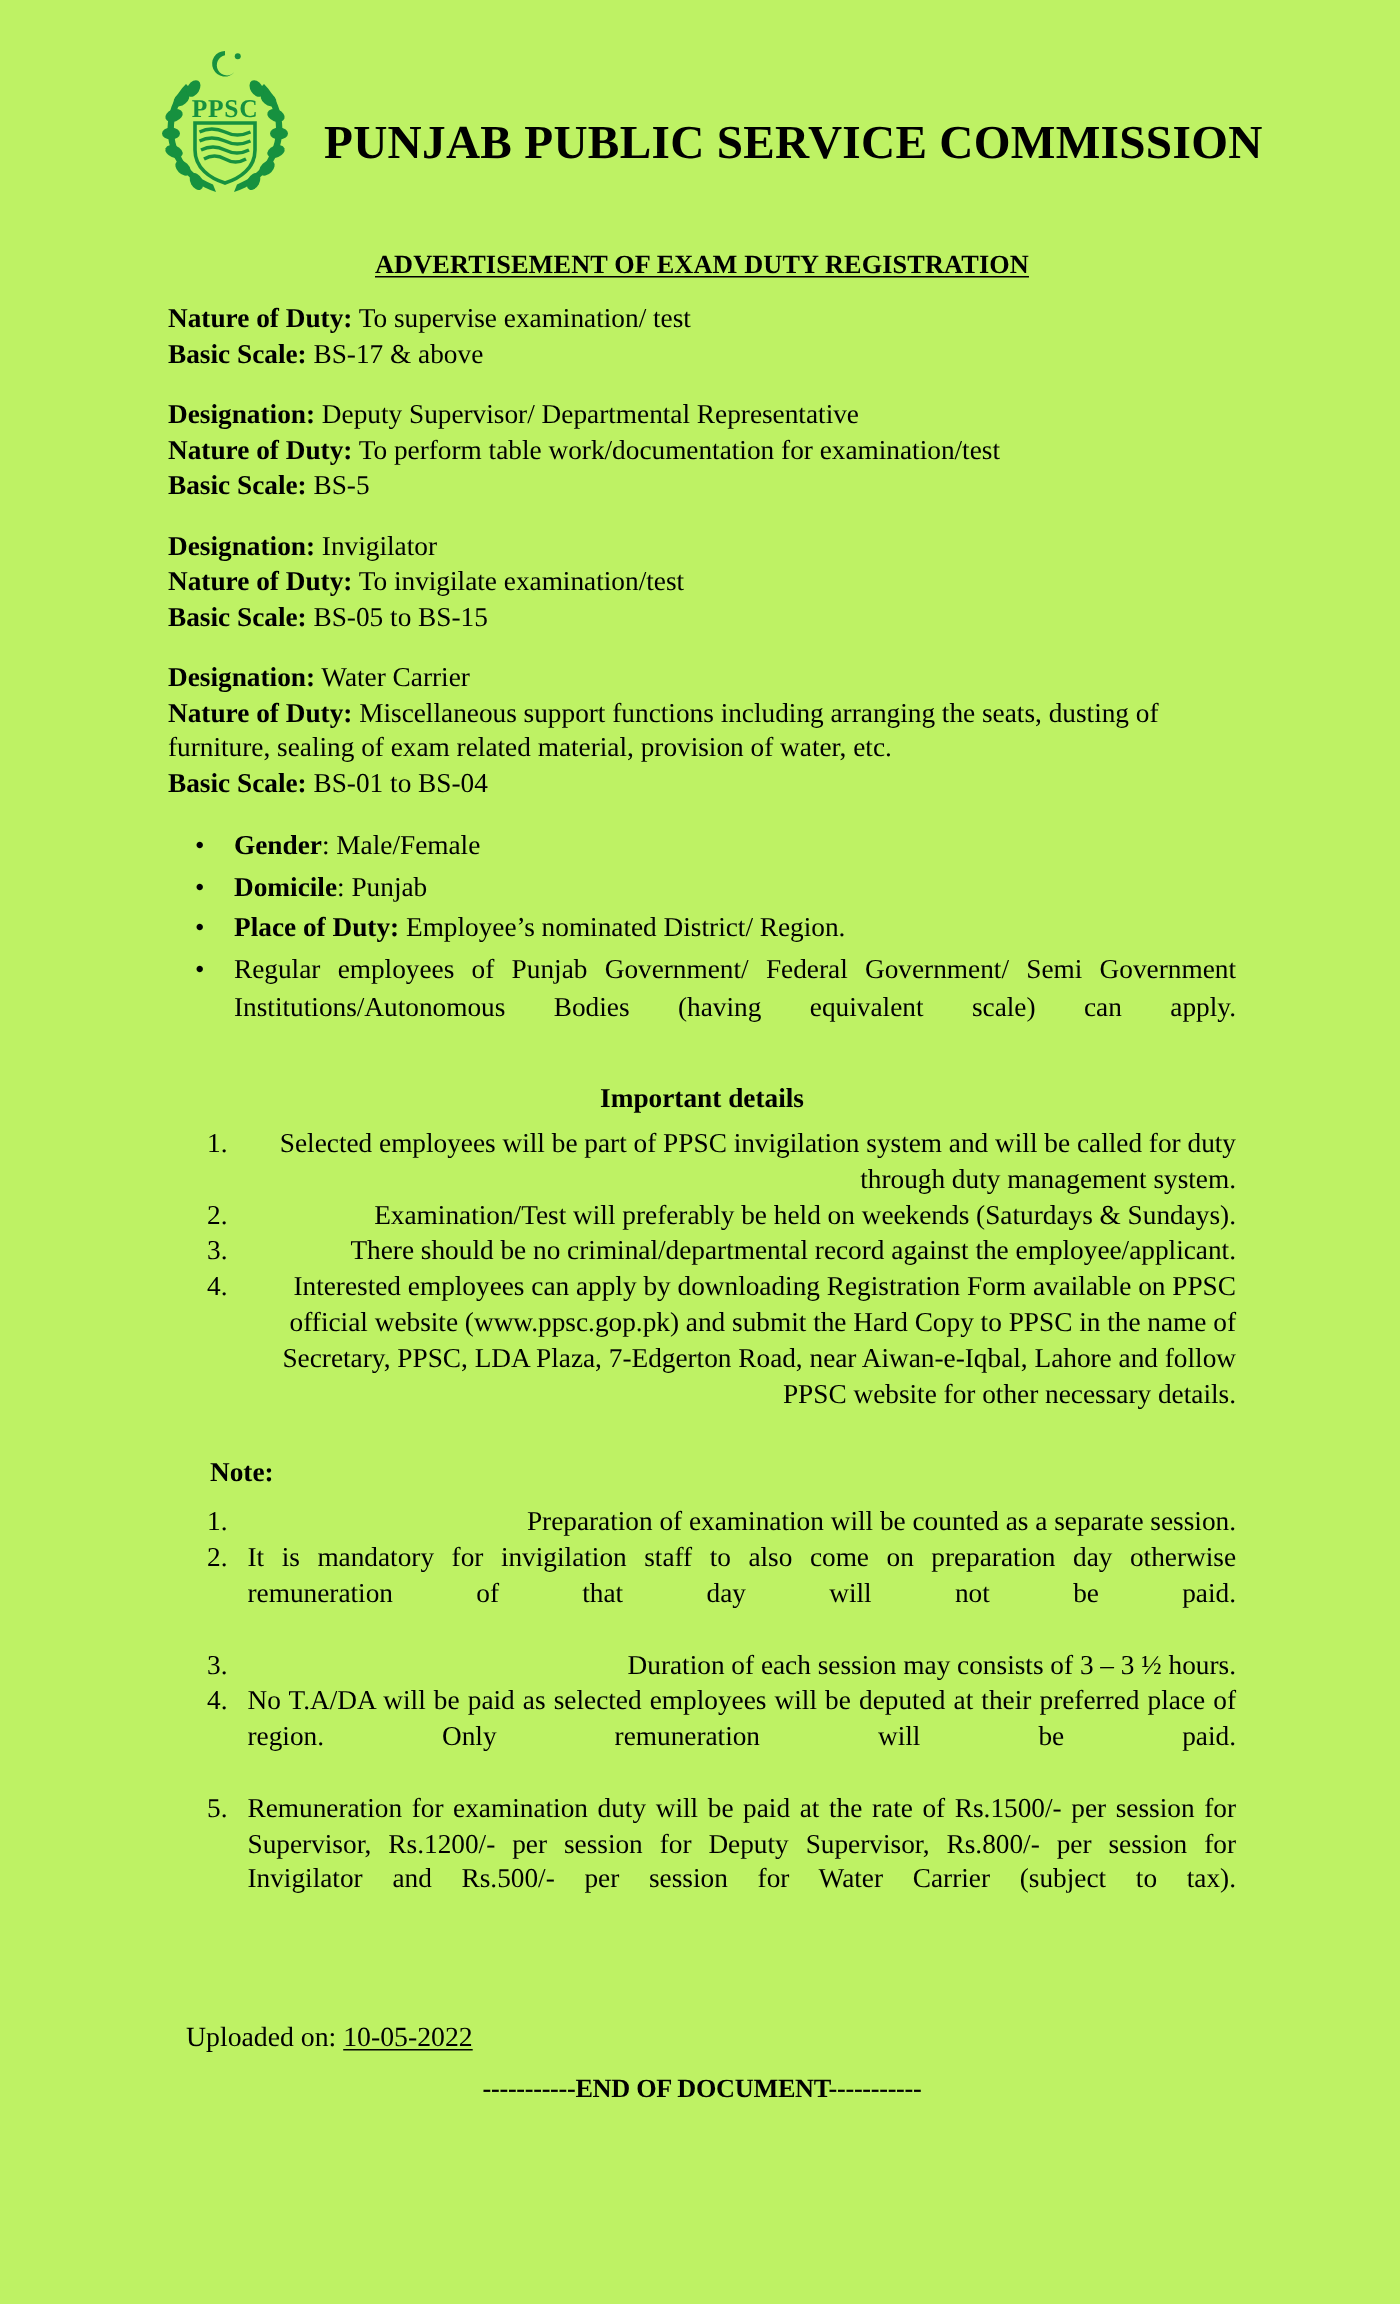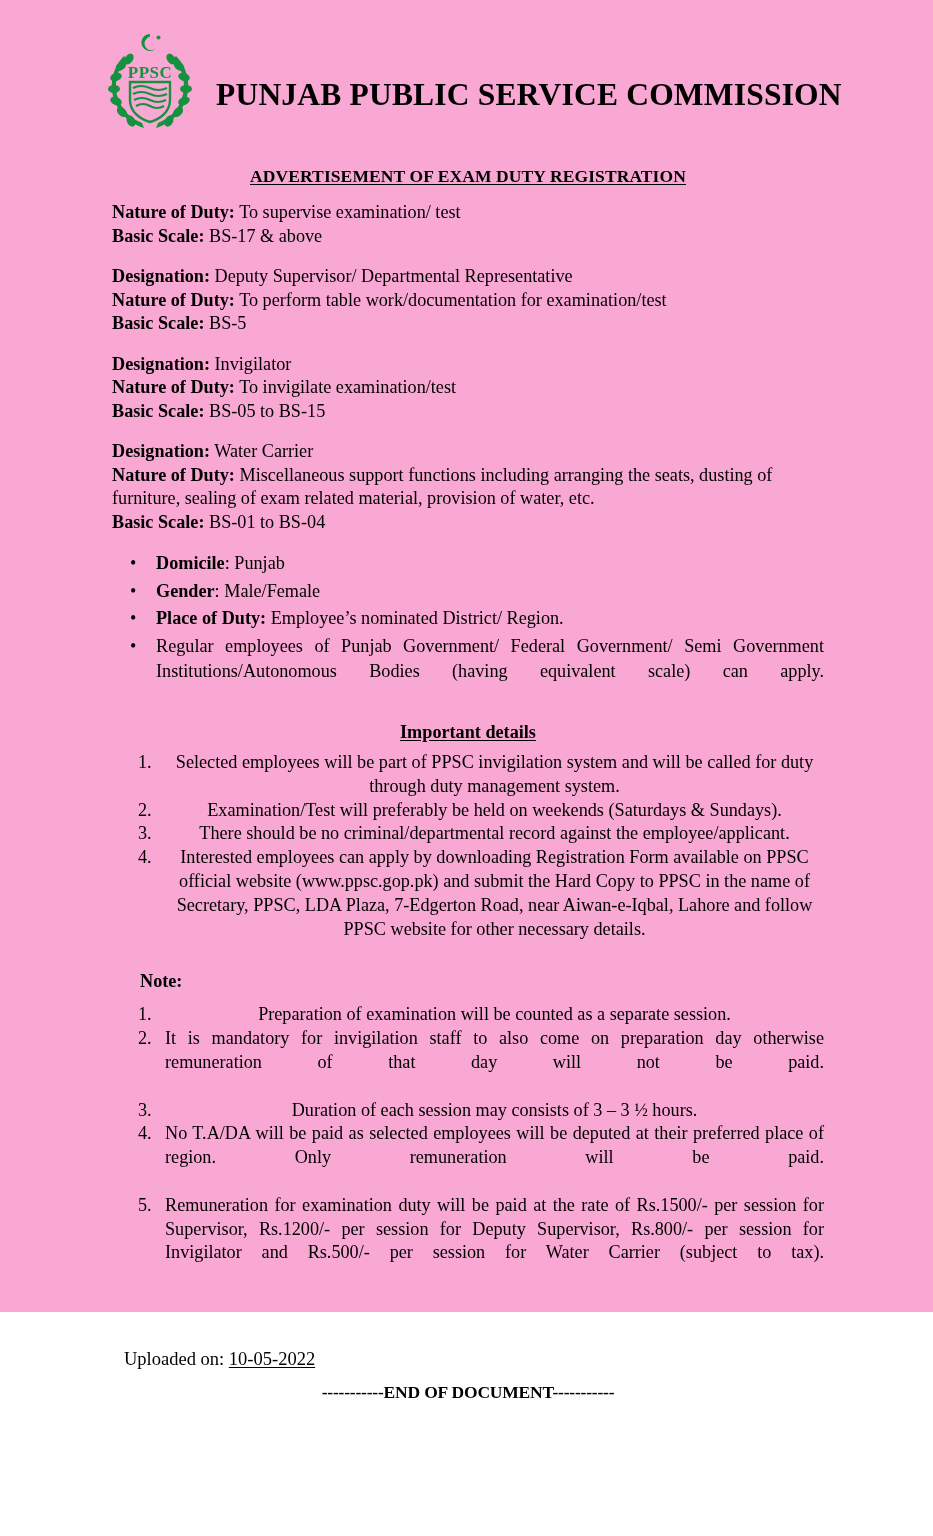--- a/index.html
+++ b/index.html
@@ -11,22 +11,22 @@
     width: 933px;
     height: 1536px;
     position: relative;
     font-family: "Liberation Serif", "DejaVu Serif", serif;
     color: #000000;
     overflow: hidden;
   }
   .page {
     position: relative;
     width: 933px;
-    height: 1312px;
-    background: #f9a8d4;
+    height: 1536px;
+    background: #bef264;
   }
 
   
   .header {
     position: absolute;
     left: 0;
     top: 18px;
     width: 933px;
     height: 125px;
   }
@@ -88,21 +88,20 @@
   }
   .section-head-wrap { margin: 0 0 4px 0; }
 
   .center-head {
     text-align: center;
     font-size: 18.2px;
     font-weight: bold;
     margin: 12px 0 8px 0;
   }
   .center-head span {
-    text-decoration: underline;
     text-underline-offset: 2px;
   }
 
   
   ul.bullets {
     list-style: none;
     margin: 0 0 0 0;
     padding: 0;
   }
   ul.bullets > li {
@@ -137,21 +136,21 @@
     padding: 0;
     counter-reset: item;
   }
   ol.nums > li {
     position: relative;
     padding-left: 53px;
     font-size: 18.2px;
     line-height: 23.8px;
     margin-bottom: 0px;
     counter-increment: item;
-    text-align: center;
+    text-align: right;
   }
   ol.nums > li::before {
     content: counter(item) ".";
     position: absolute;
     left: 26px;
     top: 0;
     width: 20px;
     text-align: left;
   }
   ol.nums > li.justify {
@@ -261,22 +260,22 @@
     </div>
 
     <div class="block">
       <p class="line"><span class="lbl">Designation:</span> <span>Water Carrier</span></p>
       <p class="line"><span class="lbl">Nature of Duty:</span> <span>Miscellaneous support functions including arranging the seats, dusting of furniture, sealing of exam related material, provision of water, etc.</span></p>
       <p class="line"><span class="lbl">Basic Scale:</span> <span>BS-01 to BS-04</span></p>
     </div>
 
 
     <ul class="bullets">
+      <li><span class="lbl">Gender</span><span>: </span><span>Male/Female</span></li>
       <li><span class="lbl">Domicile</span><span>: </span><span>Punjab</span></li>
-      <li><span class="lbl">Gender</span><span>: </span><span>Male/Female</span></li>
       <li><span class="lbl">Place of Duty:</span><span> </span><span>Employee’s nominated District/ Region.</span></li>
       <li class="justified"><span>Regular employees of Punjab Government/ Federal Government/ Semi Government Institutions/Autonomous Bodies (having equivalent scale) can apply.</span></li>
     </ul>
 
     <div class="center-head">
       <span>Important details</span>
     </div>
 
     <ol class="nums">
       <li>Selected employees will be part of PPSC invigilation system and will be called for duty through duty management system.</li>

